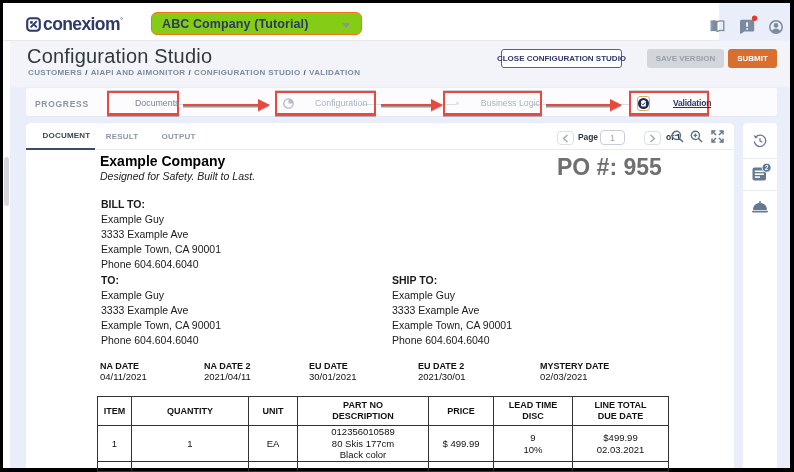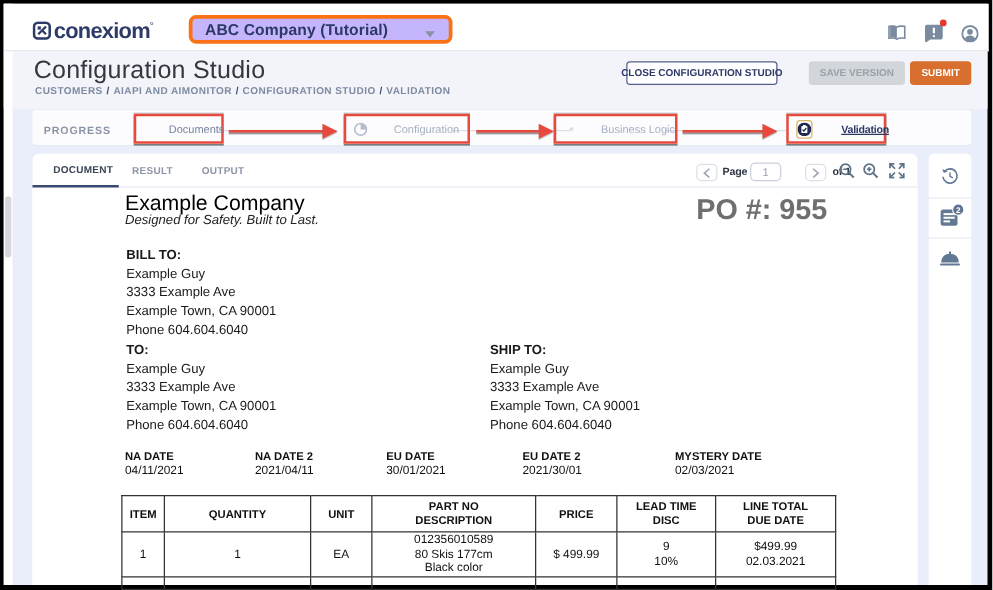--- a/index.html
+++ b/index.html
@@ -4,24 +4,24 @@
 <style>
   * { margin:0; padding:0; box-sizing:border-box; }
   html,body { width:794px; height:472px; overflow:hidden; }
   body { font-family:"Liberation Sans", sans-serif; }
   #frame { position:relative; width:794px; height:472px; background:#000; }
   #bg { position:absolute; left:3px; top:3px; width:787px; height:465px; background:#eaedfa; }
   #hdrband { position:absolute; left:3px; top:41px; width:787px; height:46px; background:#f3f4fa; }
   .abs { position:absolute; }
 
   
-  #topbar { position:absolute; left:3px; top:3px; width:788px; height:38px; background:#fff; border-bottom:1px solid #e7e8ef; }
+  #topbar { position:absolute; left:3px; top:3px; width:716px; height:38px; background:#fff; border-bottom:1px solid #e7e8ef; }
   #logo { position:absolute; left:23px; top:13px; display:flex; align-items:center; }
   #logotext { font-size:17.5px; font-weight:700; color:#2e3a68; letter-spacing:-0.6px; line-height:16px; }
-  #dropdown { position:absolute; left:148px; top:9px; width:211px; height:23px; background:#c4b5fd; border:3px solid #f97316; border-radius:6px; display:flex; align-items:center; }
+  #dropdown { position:absolute; left:148px; top:9px; width:211px; height:23px; background:#84cc16; border:1px solid #f97316; border-radius:6px; display:flex; align-items:center; }
   #dropdown span { font-size:12.5px; font-weight:700; color:#2c3866; margin-left:10px; letter-spacing:0.1px; }
   .topicons { position:absolute; top:14px; }
 
   
   #h1 { position:absolute; left:27px; top:45px; font-size:20px; font-weight:500; color:#33373e; letter-spacing:0.2px; }
   #crumbs { position:absolute; left:28px; top:68px; font-size:8px; font-weight:700; letter-spacing:0.35px; color:#7d8aa0; }
   #crumbs .lnk { }
   #crumbs .sl { color:#3d4a6e; font-weight:700; margin:0 3px; }
   #crumbs .plain { }
   .btn { white-space:nowrap; position:absolute; top:49px; height:19px; display:flex; align-items:center; justify-content:center; font-weight:700; font-size:8px; letter-spacing:0px; border-radius:3px; }
@@ -203,21 +203,21 @@
         </svg>
       <svg style="position:absolute;left:685px;top:7px;" width="13" height="13" viewBox="0 0 13 13">
         <g stroke="#5d7288" stroke-width="1.4" fill="none">
           <path d="M1 4.5 L1 1 L4.5 1 M8.5 1 L12 1 L12 4.5 M12 8.5 L12 12 L8.5 12 M4.5 12 L1 12 L1 8.5"></path>
           <path d="M1.5 1.5 L5 5 M11.5 1.5 L8 5 M11.5 11.5 L8 8 M1.5 11.5 L5 8"></path>
         </g>
       </svg>
     </div>
 
     <div id="doc">
-      <div class="abs" style="left:74px; top:2px; font-size:17px; font-weight:400; color:#000;">Example Company</div>
+      <div class="abs" style="left:74px; top:2px; font-size:14px; font-weight:700; color:#000;">Example Company</div>
       <div class="abs" style="left:74px; top:19px; font-size:10.5px; font-style:italic; color:#222;">Designed for Safety. Built to Last.</div>
       <div class="abs" style="left:531px; top:3px; font-size:23px; font-weight:700; color:#6f6f70;">PO #: 955</div>
 
       <div class="addr" style="left:75px; top:46px;"><span class="b">BILL TO:</span><br>Example Guy<br>3333 Example Ave<br>Example Town, CA 90001<br>Phone 604.604.6040</div>
       <div class="addr" style="left:75px; top:122px;"><span class="b">TO:</span><br>Example Guy<br>3333 Example Ave<br>Example Town, CA 90001<br>Phone 604.604.6040</div>
       <div class="addr" style="left:366px; top:122px;"><span class="b">SHIP TO:</span><br>Example Guy<br>3333 Example Ave<br>Example Town, CA 90001<br>Phone 604.604.6040</div>
 
       <div class="dates" style="left:74px; top:209px;"><span class="hd">NA DATE</span><br>04/11/2021</div>
       <div class="dates" style="left:178px; top:209px;"><span class="hd">NA DATE 2</span><br>2021/04/11</div>
       <div class="dates" style="left:283px; top:209px;"><span class="hd">EU DATE</span><br>30/01/2021</div>

